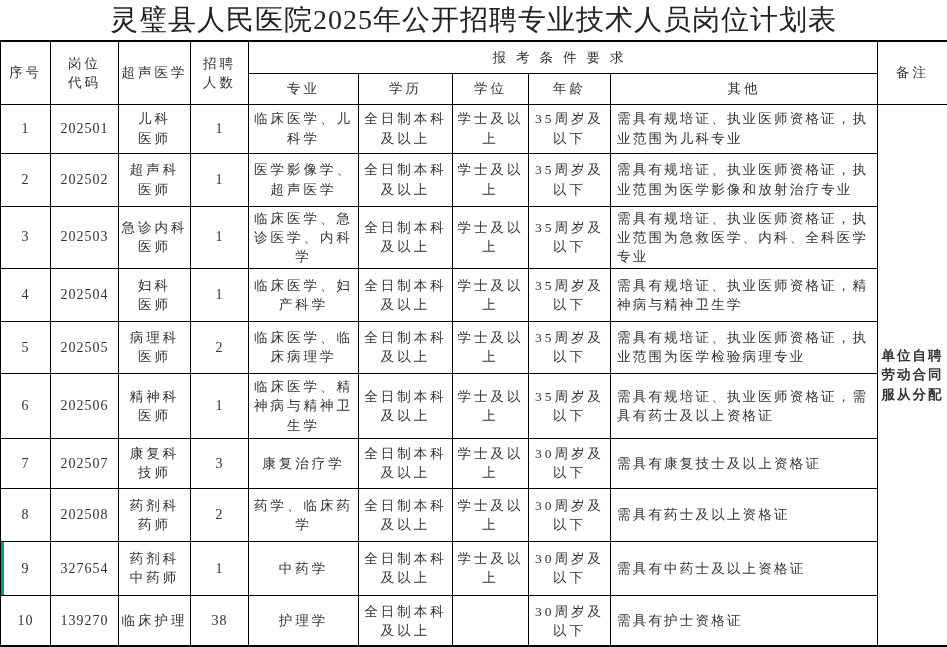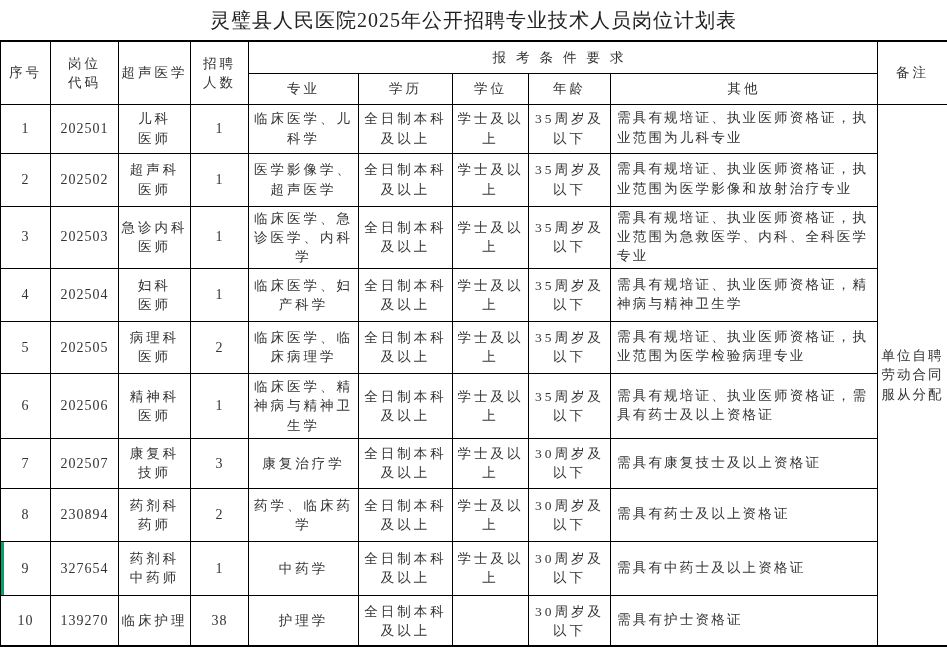--- a/index.html
+++ b/index.html
@@ -21,21 +21,21 @@
     width: 947px;
     height: 647px;
     overflow: hidden;
     background: var(--bg-color);
   }
   .title {
     height: 40px;
     display: flex;
     align-items: center;
     justify-content: center;
-    font-size: 20px;
+    font-size: 28px;
     letter-spacing: 1px;
     white-space: nowrap;
     color: #222;
   }
   table.job-table {
     width: 947px;
     border-collapse: collapse;
     table-layout: fixed;
     border-top: 2px solid var(--border-color);
     border-bottom: 2px solid var(--border-color);
@@ -50,25 +50,25 @@
     vertical-align: middle;
     padding: 1px 2px;
     white-space: pre-line;
     overflow: hidden;
   }
   .job-table th.h-conditions { letter-spacing: 10px; font-family: Liberation Serif, serif; }
   .job-table td.c-other {
     text-align: left;
     letter-spacing: 2.2px;
     padding: 2px 4px 2px 6px;
-    font-family: Liberation Mono, monospace;
   }
   .job-table td.c-remark {
     letter-spacing: 2px;
     padding: 0 2px;
+    font-weight: bold;
   }
   .job-table td.c-code, .job-table td.c-count, .job-table td.c-seq {
     letter-spacing: 1px;
     font-size: 14px;
   }
   .job-table tr.accent-row td.c-seq {
     box-shadow: inset 3px 0 0 0 var(--accent-green);
   }
 </style>
 </head>
@@ -193,21 +193,21 @@
 技师</td>
         <td class="c-count">3</td>
         <td class="c-major">康复治疗学</td>
         <td class="c-edu">全日制本科及以上</td>
         <td class="c-degree">学士及以上</td>
         <td class="c-age">30周岁及以下</td>
         <td class="c-other">需具有康复技士及以上资格证</td>
       </tr>
       <tr style="height:53px">
         <td class="c-seq">8</td>
-        <td class="c-code">230894</td>
+        <td class="c-code">202508</td>
         <td class="c-name">药剂科
 药师</td>
         <td class="c-count">2</td>
         <td class="c-major">药学、临床药学</td>
         <td class="c-edu">全日制本科及以上</td>
         <td class="c-degree">学士及以上</td>
         <td class="c-age">30周岁及以下</td>
         <td class="c-other">需具有药士及以上资格证</td>
       </tr>
       <tr style="height:54px" class="accent-row">

